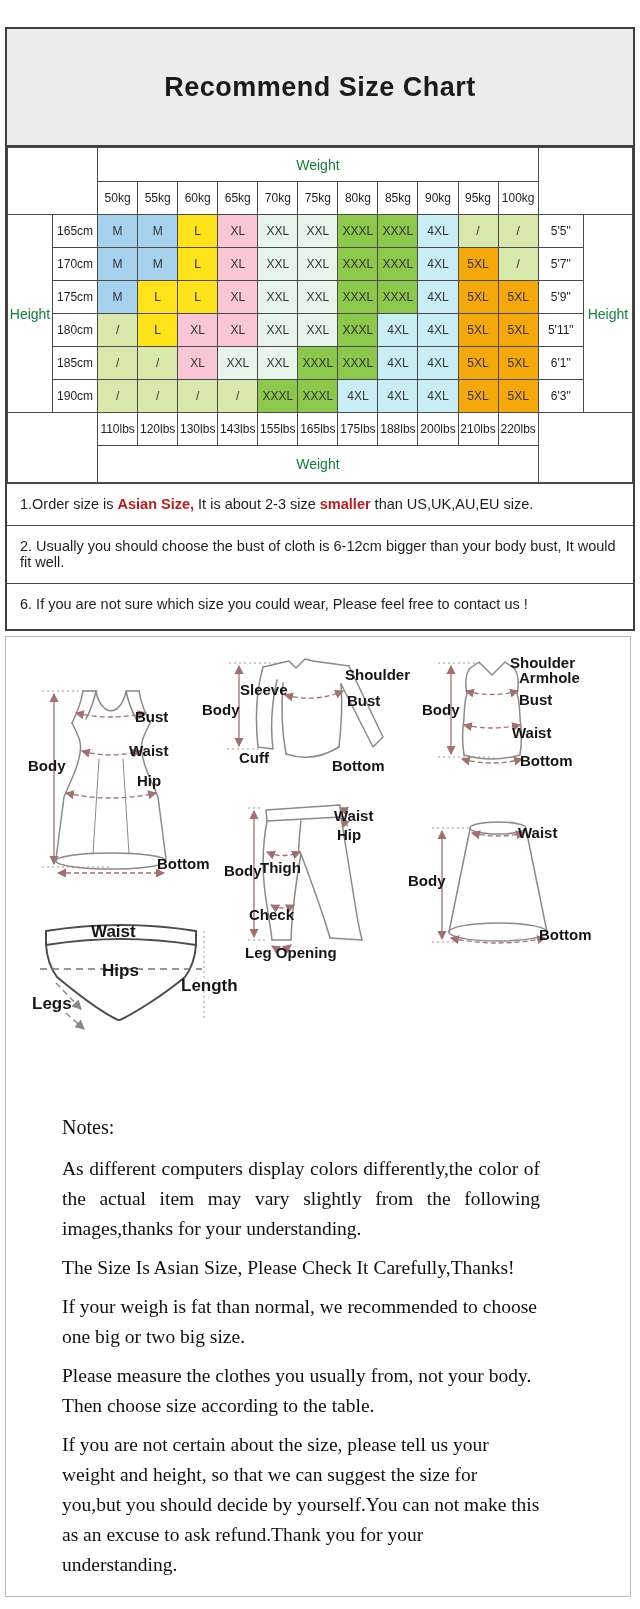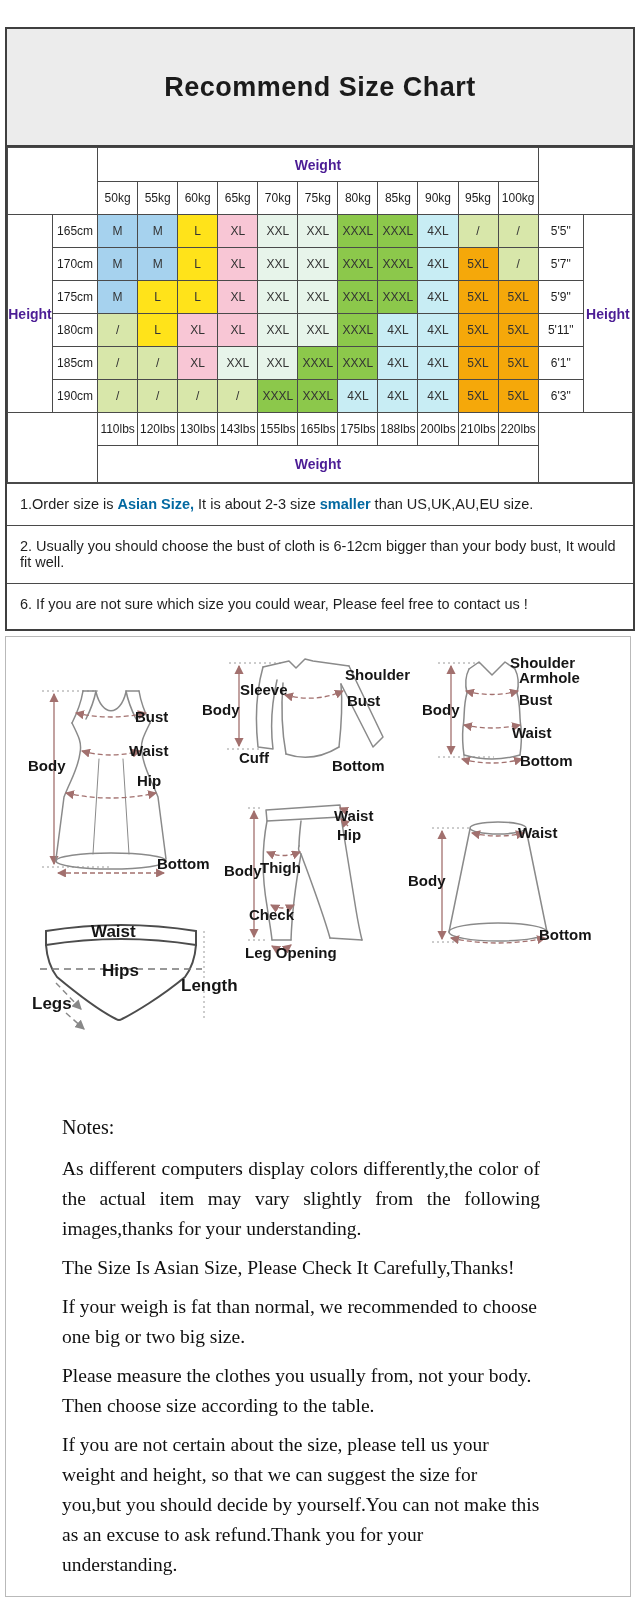--- a/index.html
+++ b/index.html
@@ -5,27 +5,27 @@
   html,body{margin:0;padding:0;background:#fff;}
   body{width:640px;height:1609px;position:relative;font-family:"Liberation Sans",sans-serif;overflow:hidden;}
 
   
   #box1{position:absolute;left:5px;top:27px;width:626px;border:2px solid #3f3f3f;background:#fff;}
   .title-band{height:116px;background:#ececec;border-bottom:2px solid #3f3f3f;display:flex;align-items:center;justify-content:center;}
   .title-band span{font-size:27px;font-weight:bold;color:#1b1b1b;letter-spacing:.5px;}
   table.sz{border-collapse:collapse;width:100%;table-layout:fixed;}
   table.sz td{border:1px solid #4a4a4a;text-align:center;vertical-align:middle;padding:0;overflow:hidden;}
   tr.r-h1{height:34px;} tr.r-h2{height:33px;} tr.r-data{height:33px;} tr.r-lbs{height:33px;} tr.r-foot{height:37px;}
-  td.hdr{font-weight:bold;font-size:14px;color:#4c1d95;}
+  td.hdr{font-weight:normal;font-size:14px;color:#15803d;}
   td.kg,td.lbs,td.cm,td.ft{font-size:12px;color:#1e1e1e;}
   td.size{font-size:12px;color:#333;}
   td.blank{background:#fff;}
   .note-row{border-top:1px solid #4a4a4a;padding:12px 8px 13px 13px;font-size:14.5px;color:#1f1f1f;line-height:16px;}
   .note-row:last-child{padding-bottom:17px;}
-  .note-row .red{color:#0369a1;font-weight:bold;}
+  .note-row .red{color:#b91c1c;font-weight:bold;}
 
   
   #box2{position:absolute;left:5px;top:636px;width:624px;height:959px;border:1px solid #b9b9b9;background:#fff;}
   #diagrams{position:relative;height:445px;}
   .dg{position:absolute;}
   .dlabel{position:absolute;font-weight:bold;font-size:15px;color:#151515;white-space:nowrap;z-index:5;}
   .dlabel.big{font-size:17px;}
   .g{stroke:#8a8a8a;stroke-width:1.5;fill:none;stroke-linecap:round;stroke-linejoin:round;}
   .gd{stroke:#4c4c4c;stroke-width:2;fill:none;stroke-linecap:round;stroke-linejoin:round;}
   .marr{stroke:#a2706e;stroke-width:1.3;fill:none;stroke-dasharray:5 3;}

